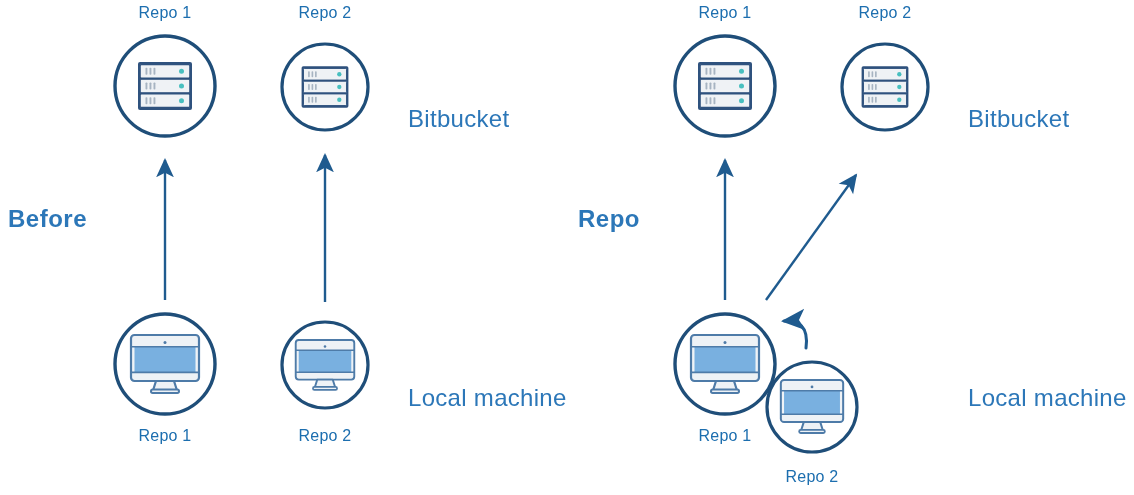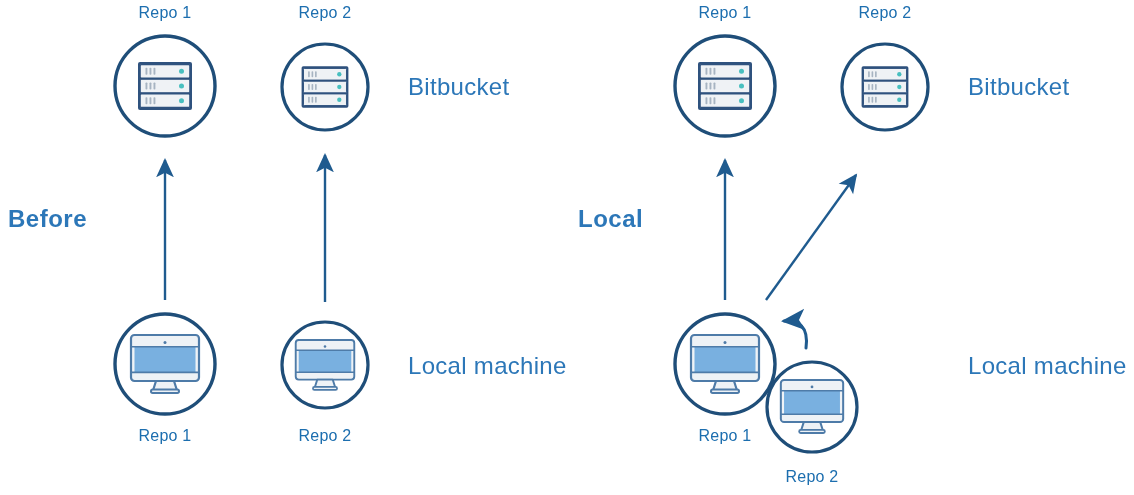--- a/index.html
+++ b/index.html
@@ -32,20 +32,21 @@
     text-align: center;
     transform: translateX(-50%);
   }
   .zone-label {
     position: absolute;
     font-family: "Liberation Sans", sans-serif;
     font-size: 24px;
     color: #2C77B8;
     letter-spacing: 0.3px;
     white-space: nowrap;
+    margin-top: 32px;
   }
   .phase-label {
     position: absolute;
     font-family: "Liberation Sans", sans-serif;
     font-size: 24px;
     font-weight: bold;
     color: #2C77B8;
     letter-spacing: 0.5px;
     white-space: nowrap;
   }
@@ -142,21 +143,21 @@
 
     <path d="M806,348 C809,326 798,320 784,321" fill="none" stroke="#1F5B8F" stroke-width="3" stroke-linecap="round" marker-end="url(#arrowhead-small)"></path>
 
     <g>
       <circle cx="812" cy="407" r="45" fill="#FFFFFF" stroke="#1F4E79" stroke-width="3.2"></circle>
       <use href="#icon-monitor" x="779" y="378" width="66" height="57"></use>
     </g>
   </svg>
 
   <div class="phase-label" style="left:8px; top:205px;">Before</div>
-  <div class="phase-label" style="left:578px; top:205px;">Local</div>
+  <div class="phase-label" style="left:578px; top:205px;">Repo</div>
 
   <div class="zone-label" style="left:408px; top:73px;">Bitbucket</div>
   <div class="zone-label" style="left:968px; top:73px;">Bitbucket</div>
   <div class="zone-label" style="left:408px; top:352px;">Local machine</div>
   <div class="zone-label" style="left:968px; top:352px;">Local machine</div>
 
   <div class="node-label" style="left:165px; top:4px;">Repo 1</div>
   <div class="node-label" style="left:325px; top:4px;">Repo 2</div>
   <div class="node-label" style="left:165px; top:427px;">Repo 1</div>
   <div class="node-label" style="left:325px; top:427px;">Repo 2</div>

